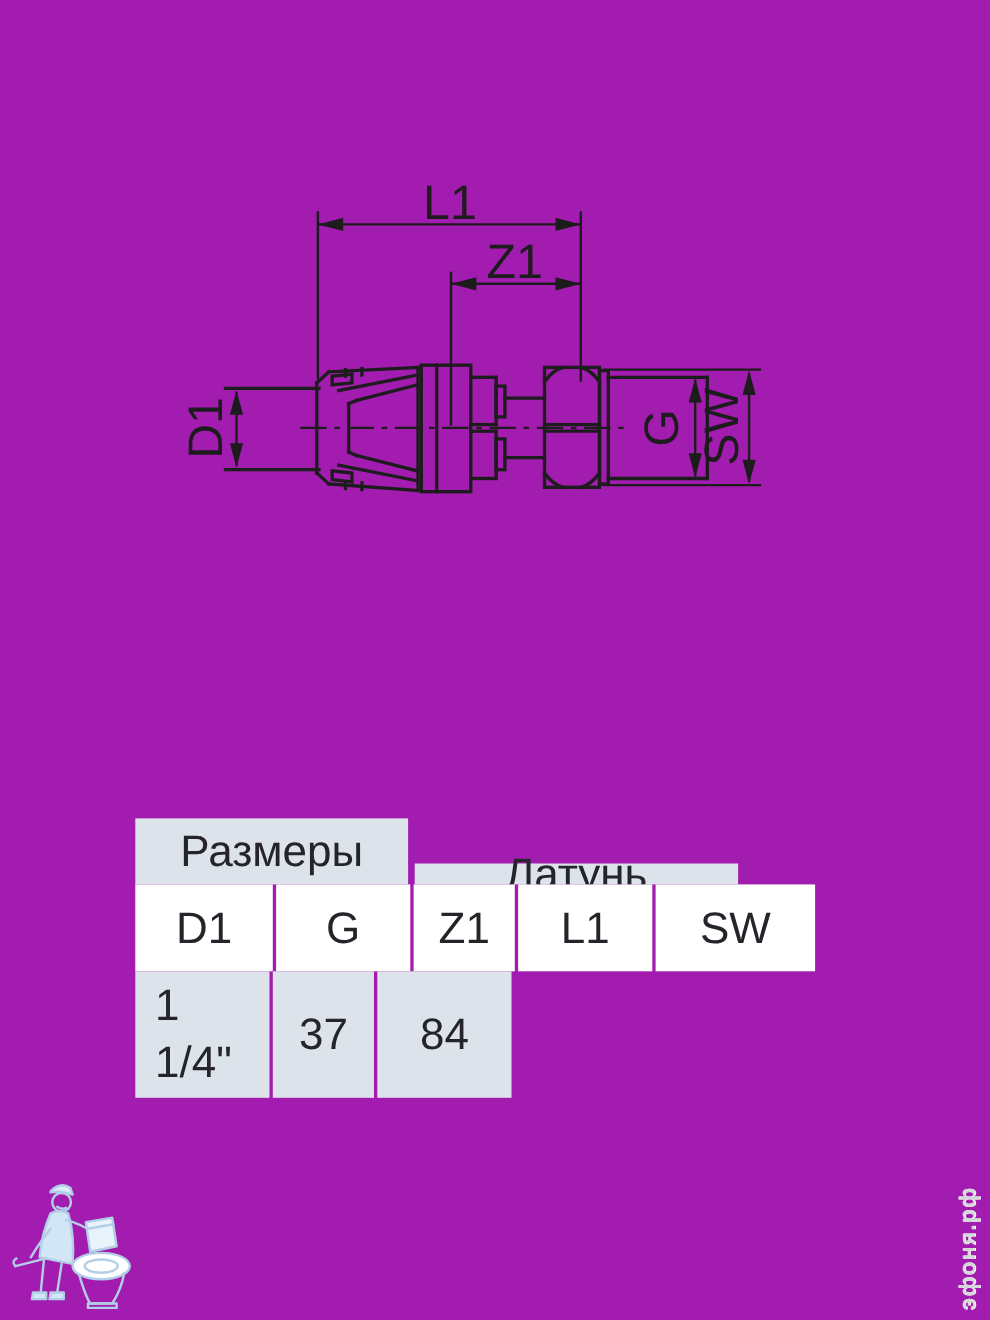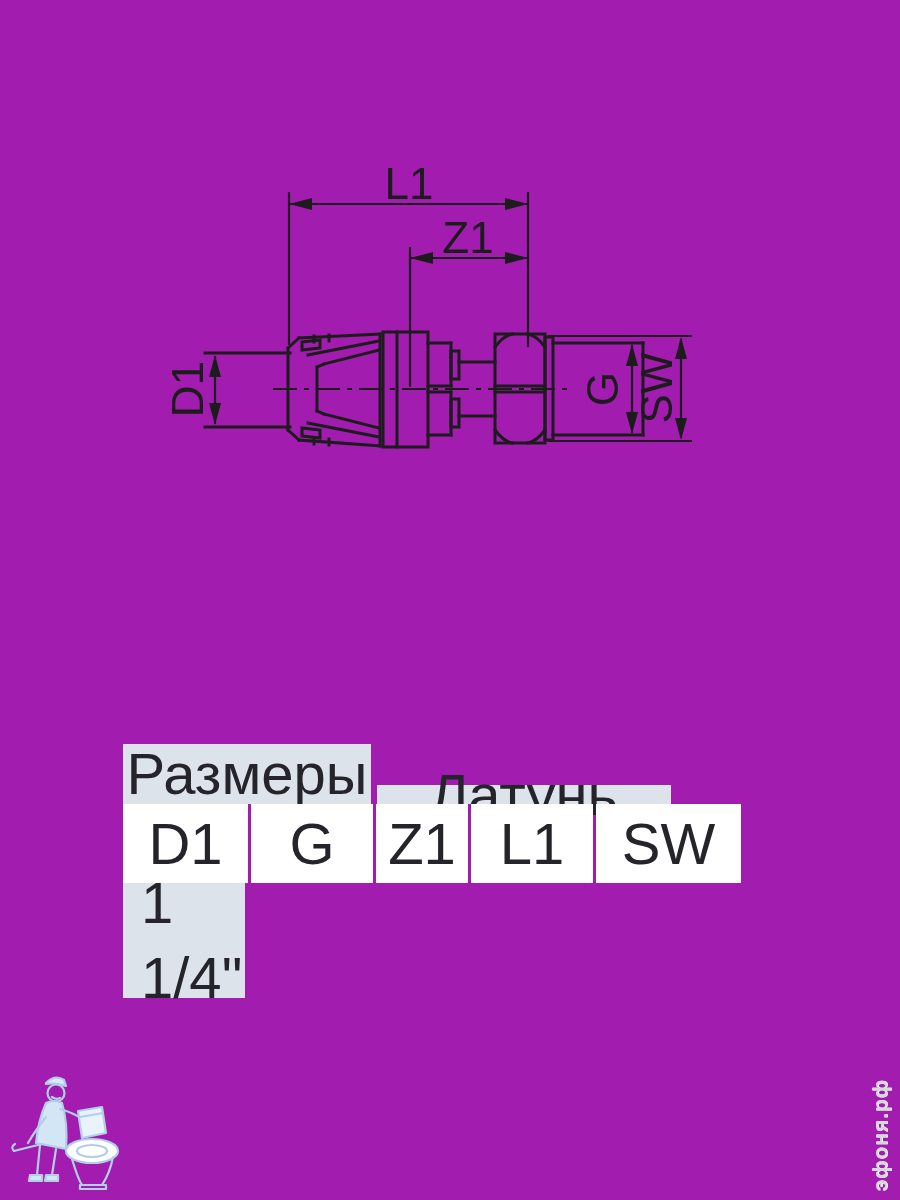--- a/index.html
+++ b/index.html
@@ -10,21 +10,21 @@
   svg text{font-family:"Liberation Sans", sans-serif;}
   .drawing{position:absolute;left:0;top:0;}
   
   .spec-table{position:absolute;left:123px;top:744px;width:619px;color:#24242a;}
   .trow{display:flex;}
   .trow.r1{gap:6px;height:60px;}
   .trow.r2{gap:3px;height:79px;}
   .trow.r3{gap:3px;height:115px;}
   .cell{
     display:flex;align-items:center;justify-content:center;
-    font-size:58px;line-height:1.1;
+    font-size:40px;line-height:1.1;
   }
   .cell.gray{background:#dce3ea;}
   .cell.white{background:#ffffff;}
   .g1{width:248px;} .g2{width:294px;margin-top:41px;}
   .c1{width:125px;} .c2{width:122px;} .c3{width:92px;} .c4{width:122px;} .c5{width:145px;}
   .cell.two-line{
     flex-direction:column;align-items:flex-start;justify-content:center;
     padding-left:18px;box-sizing:border-box;line-height:1.28;
   }
   
@@ -174,20 +174,22 @@
       <div class="cell white c2">G</div>
       <div class="cell white c3">Z1</div>
       <div class="cell white c4">L1</div>
       <div class="cell white c5">SW</div>
     </div>
     <div class="trow r3">
       <div class="cell gray c2 two-line">
         <span>1</span>
         <span>1/4"</span>
       </div>
+      <div class="cell gray c3">37</div>
+      <div class="cell gray c4">84</div>
     </div>
   </div>
 
   <svg class="plumber" width="118" height="128" viewBox="0 0 118 128">
     <g stroke="#b3cfe8" stroke-width="2.2" fill="none" stroke-linecap="round" stroke-linejoin="round">
 
       <path d="M38,20 q9,-9 18,-3 l2,6 q-11,-4 -20,-2 z" fill="#dcebf8"></path>
       <circle cx="48" cy="30" r="8.5"></circle>
       <path d="M44,34 q4,3 8,1"></path>
 

